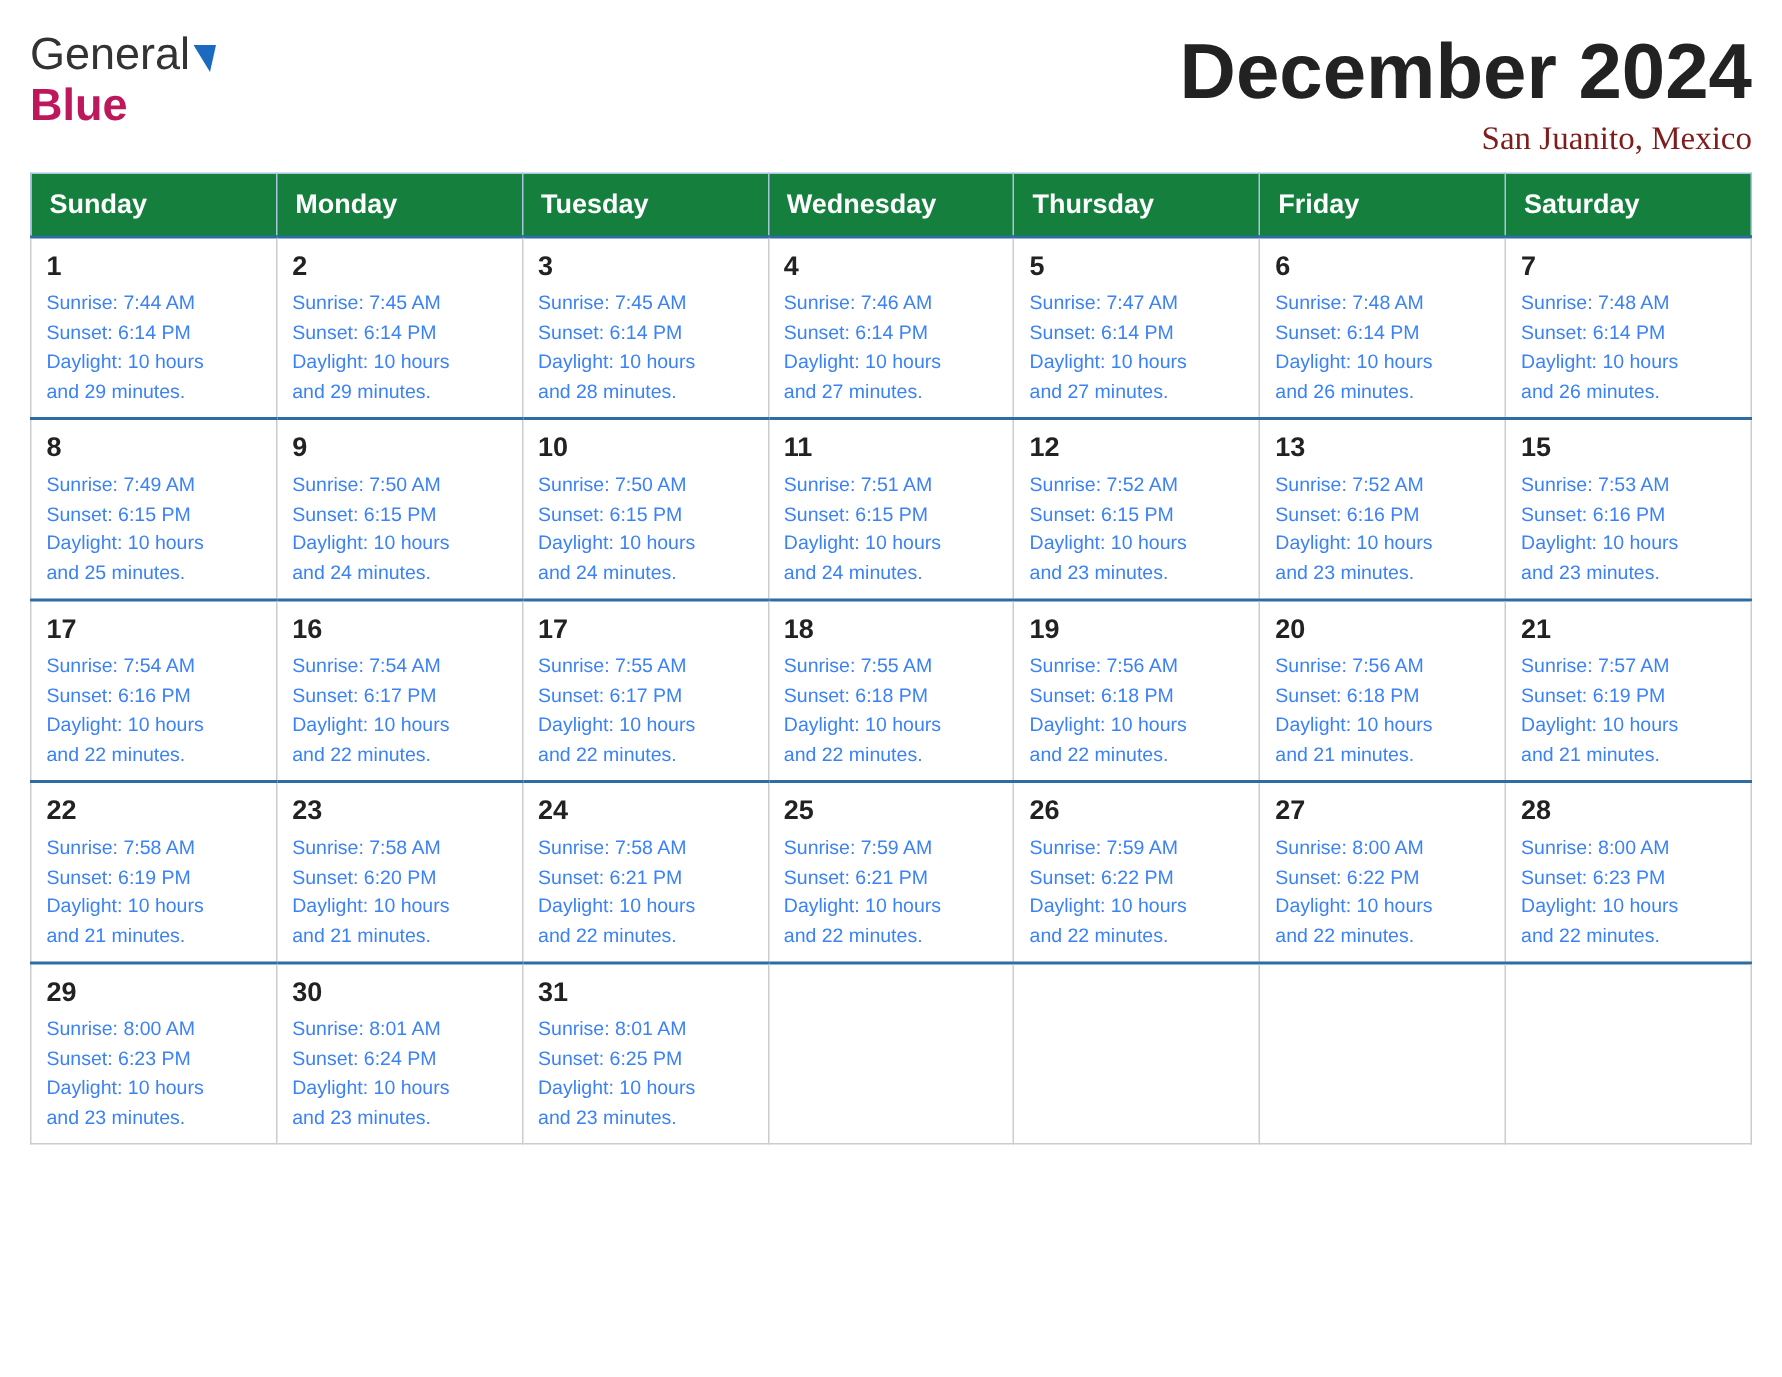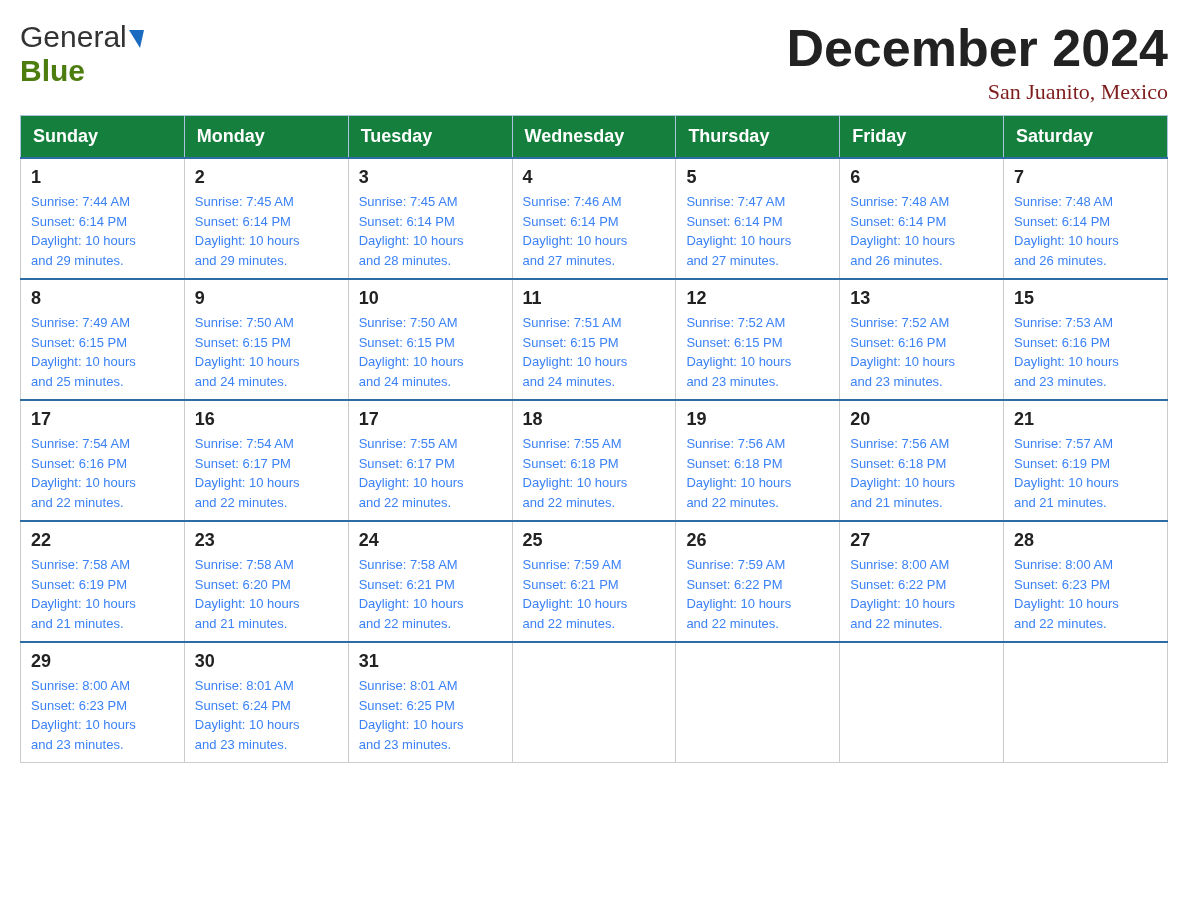--- a/index.html
+++ b/index.html
@@ -81,21 +81,21 @@
     
     .general-text {
       font-size: 30px;
       font-weight: normal;
       color: #333;
       font-family: Arial, sans-serif;
     }
     .blue-text {
       font-size: 30px;
       font-weight: bold;
-      color: #4d7c0f;
+      color: #be185d;
       font-family: Arial, sans-serif;
     }
     .logo-block {
       display: inline-flex;
       align-items: center;
     }
     .arrow-icon {
       display: inline-block;
       width: 0;
       height: 0;

